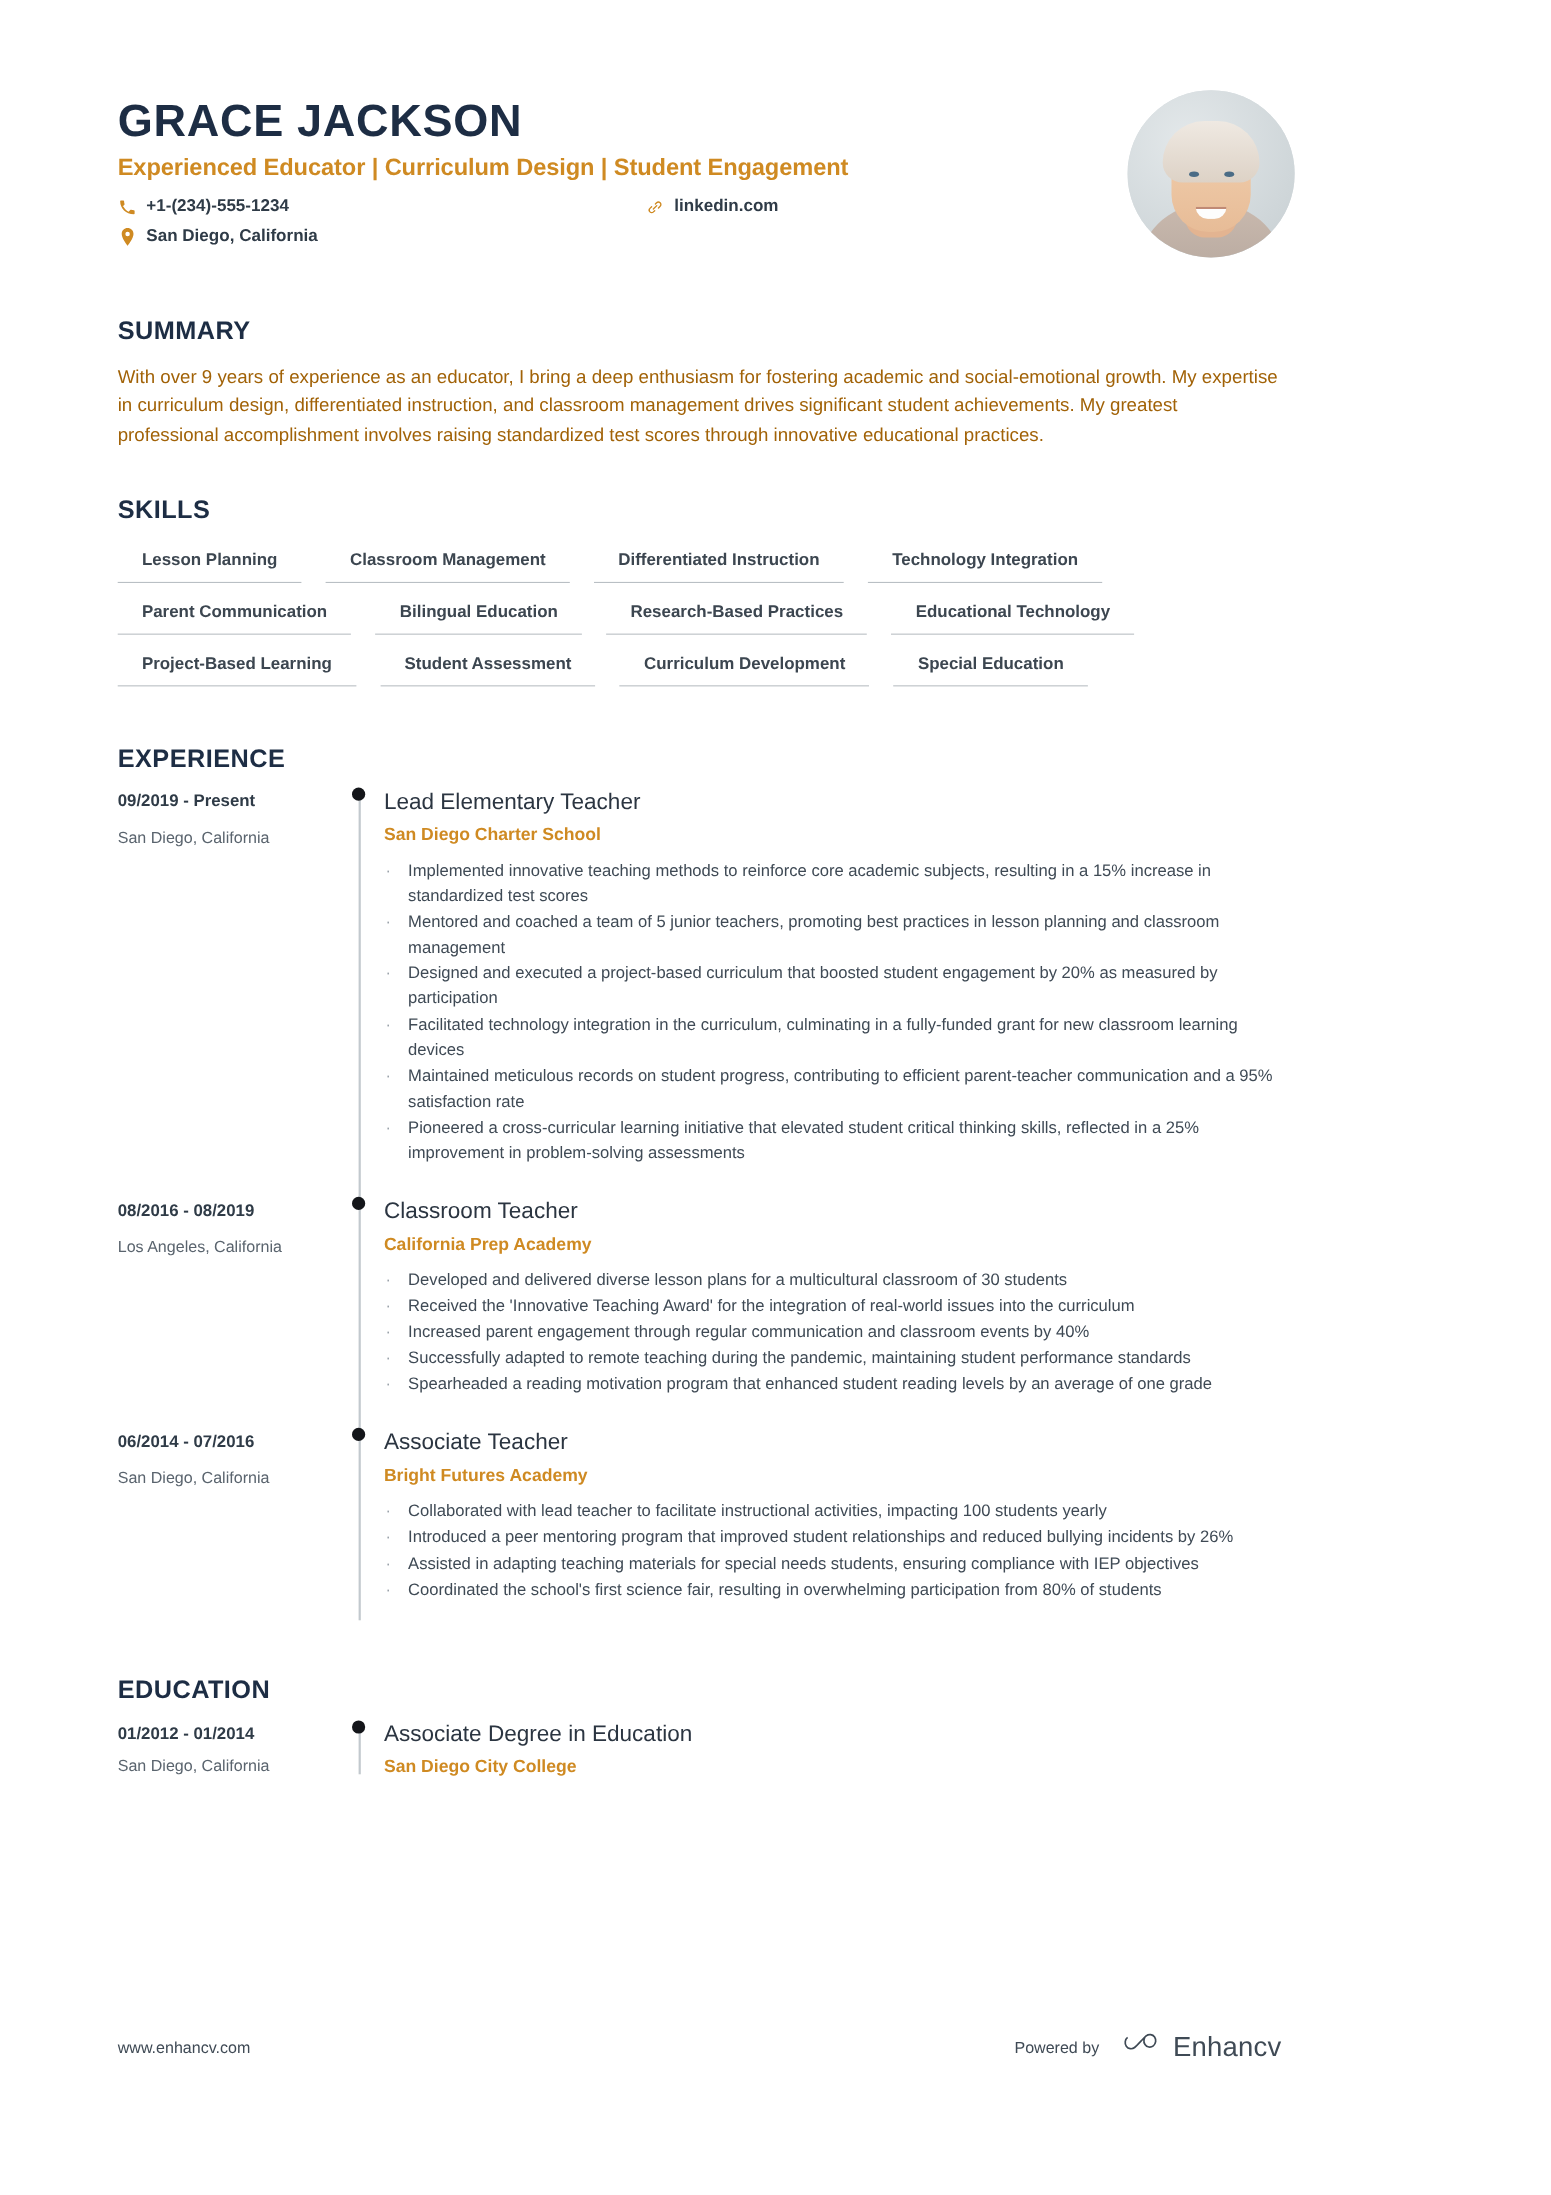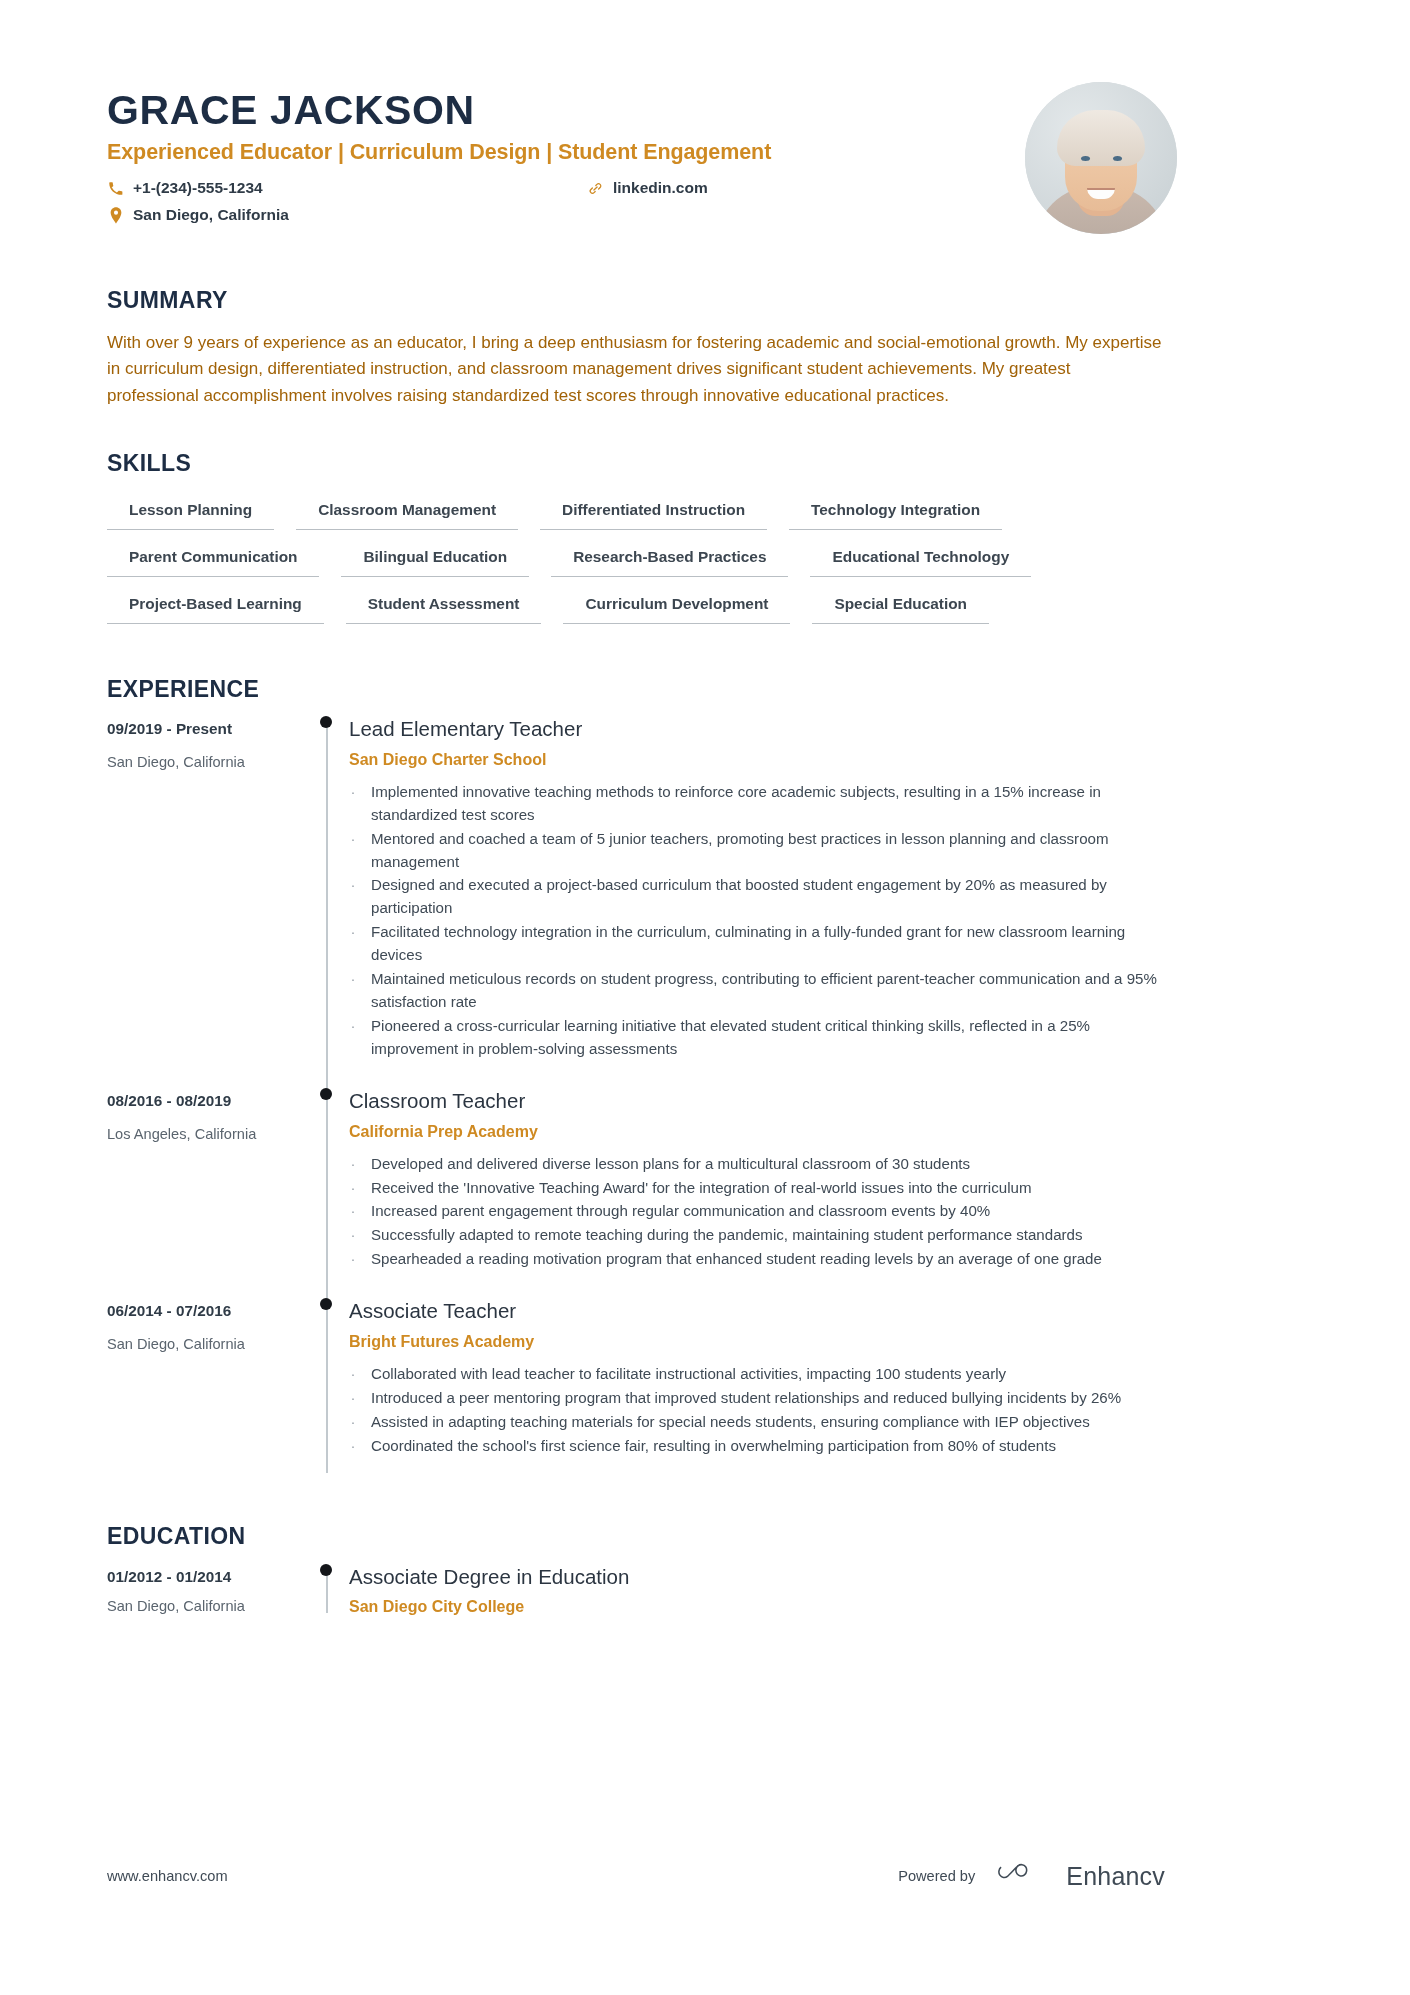--- a/index.html
+++ b/index.html
@@ -264,42 +264,42 @@
   .edu-wrap { margin-top: 40px; }
   .edu-entries { margin-top: 16px; }
   .edu-entry .entry-body { padding-bottom: 8px; }
   .edu-entry .entry-loc { margin-top: 10px; }
 
   
   .footer {
     position: absolute;
     left: 107px;
     right: 107px;
-    bottom: 104px;
+    bottom: 118px;
     display: flex;
     align-items: center;
     justify-content: space-between;
   }
   .footer-url {
     font-size: 14.6px;
     color: #3f4a55;
   }
   .footer-right {
     display: flex;
     align-items: center;
     gap: 22px;
   }
   .powered {
     font-size: 14.6px;
     color: #3f4a55;
   }
   .brand {
     display: flex;
     align-items: center;
-    gap: 29px;
+    gap: 5px;
   }
   .brand-name {
     font-size: 25px;
     color: #3f4a55;
     letter-spacing: 0.2px;
   }
 </style>
 </head>
 <body>
 

